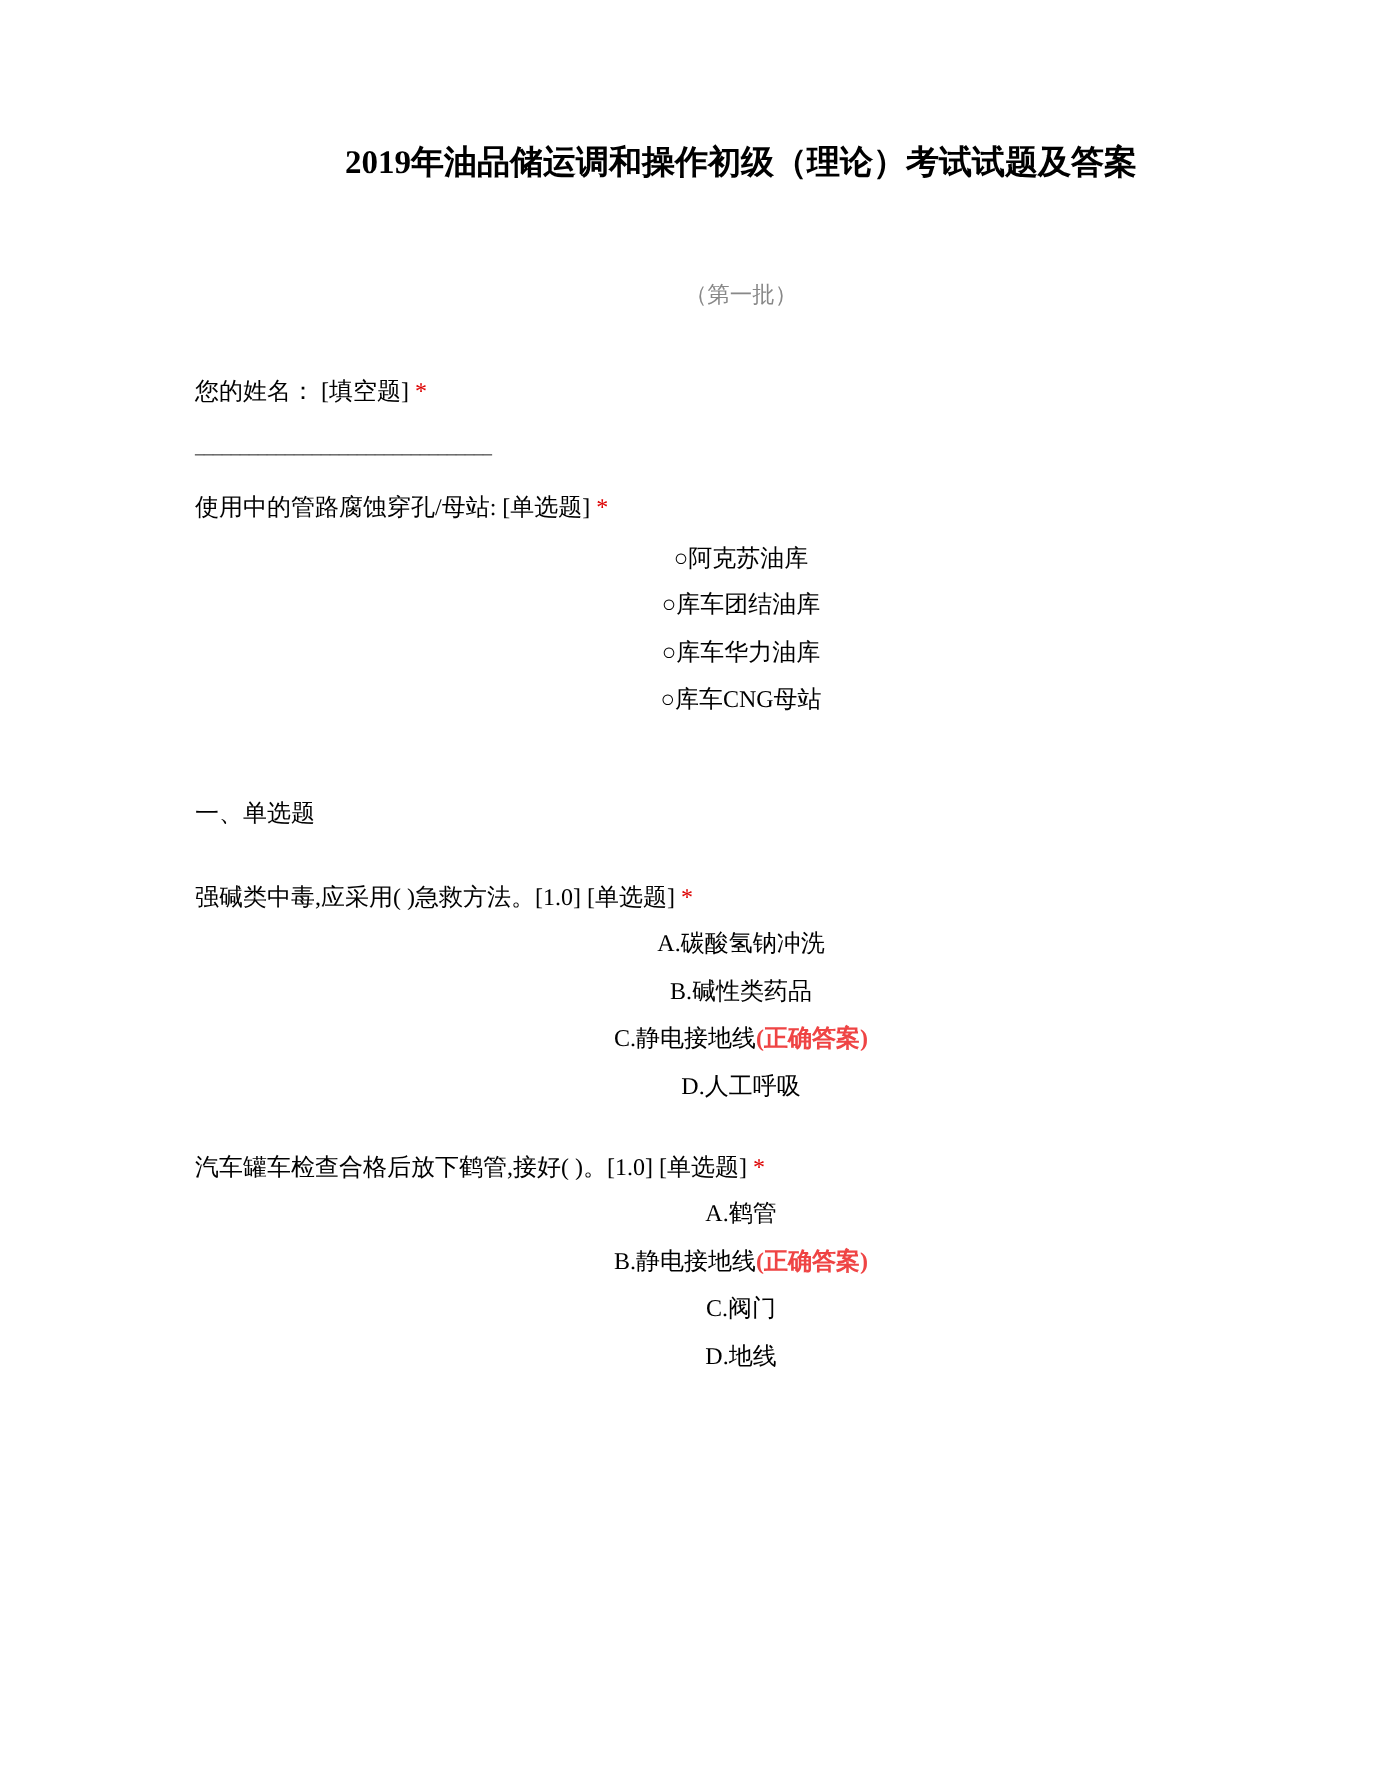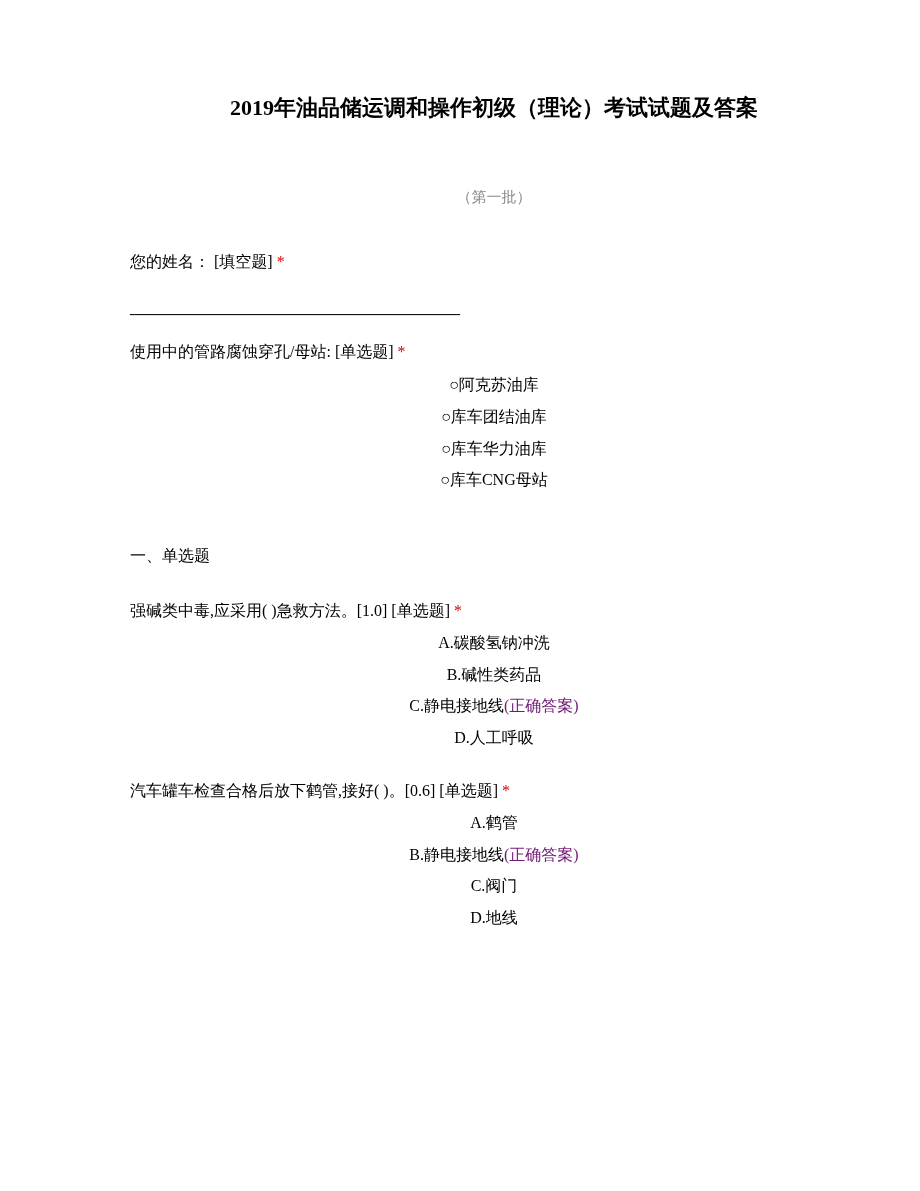--- a/index.html
+++ b/index.html
@@ -31,25 +31,26 @@
       font-size: 15px;
       margin-bottom: 40px;
     }
     .field-label {
       margin-bottom: 8px;
     }
     .required {
       color: #d00;
     }
     .correct {
-      color: #701a75;
+      color: #ef4444;
+      font-weight: bold;
     }
     .blank-line {
       margin: 14px 0 18px 0;
-      font-size: 20px;
+      font-size: 12px;
       letter-spacing: 0;
     }
     .option {
       margin: 6px 0;
       text-align: center;
     }
     .radio-marker {
       display: inline;
     }
     .section-title {
@@ -104,21 +105,21 @@
     <span>B.碱性类药品</span><span class="correct"></span>
   </div>
   <div class="option">
     <span>C.静电接地线</span><span class="correct">(正确答案)</span>
   </div>
   <div class="option">
     <span>D.人工呼吸</span><span class="correct"></span>
   </div>
 
   <div class="question">
-    <span>汽车罐车检查合格后放下鹤管,接好( )。[0.6] [单选题] </span><span class="required">*</span>
+    <span>汽车罐车检查合格后放下鹤管,接好( )。[1.0] [单选题] </span><span class="required">*</span>
   </div>
   <div class="option">
     <span>A.鹤管</span><span class="correct"></span>
   </div>
   <div class="option">
     <span>B.静电接地线</span><span class="correct">(正确答案)</span>
   </div>
   <div class="option">
     <span>C.阀门</span><span class="correct"></span>
   </div>

